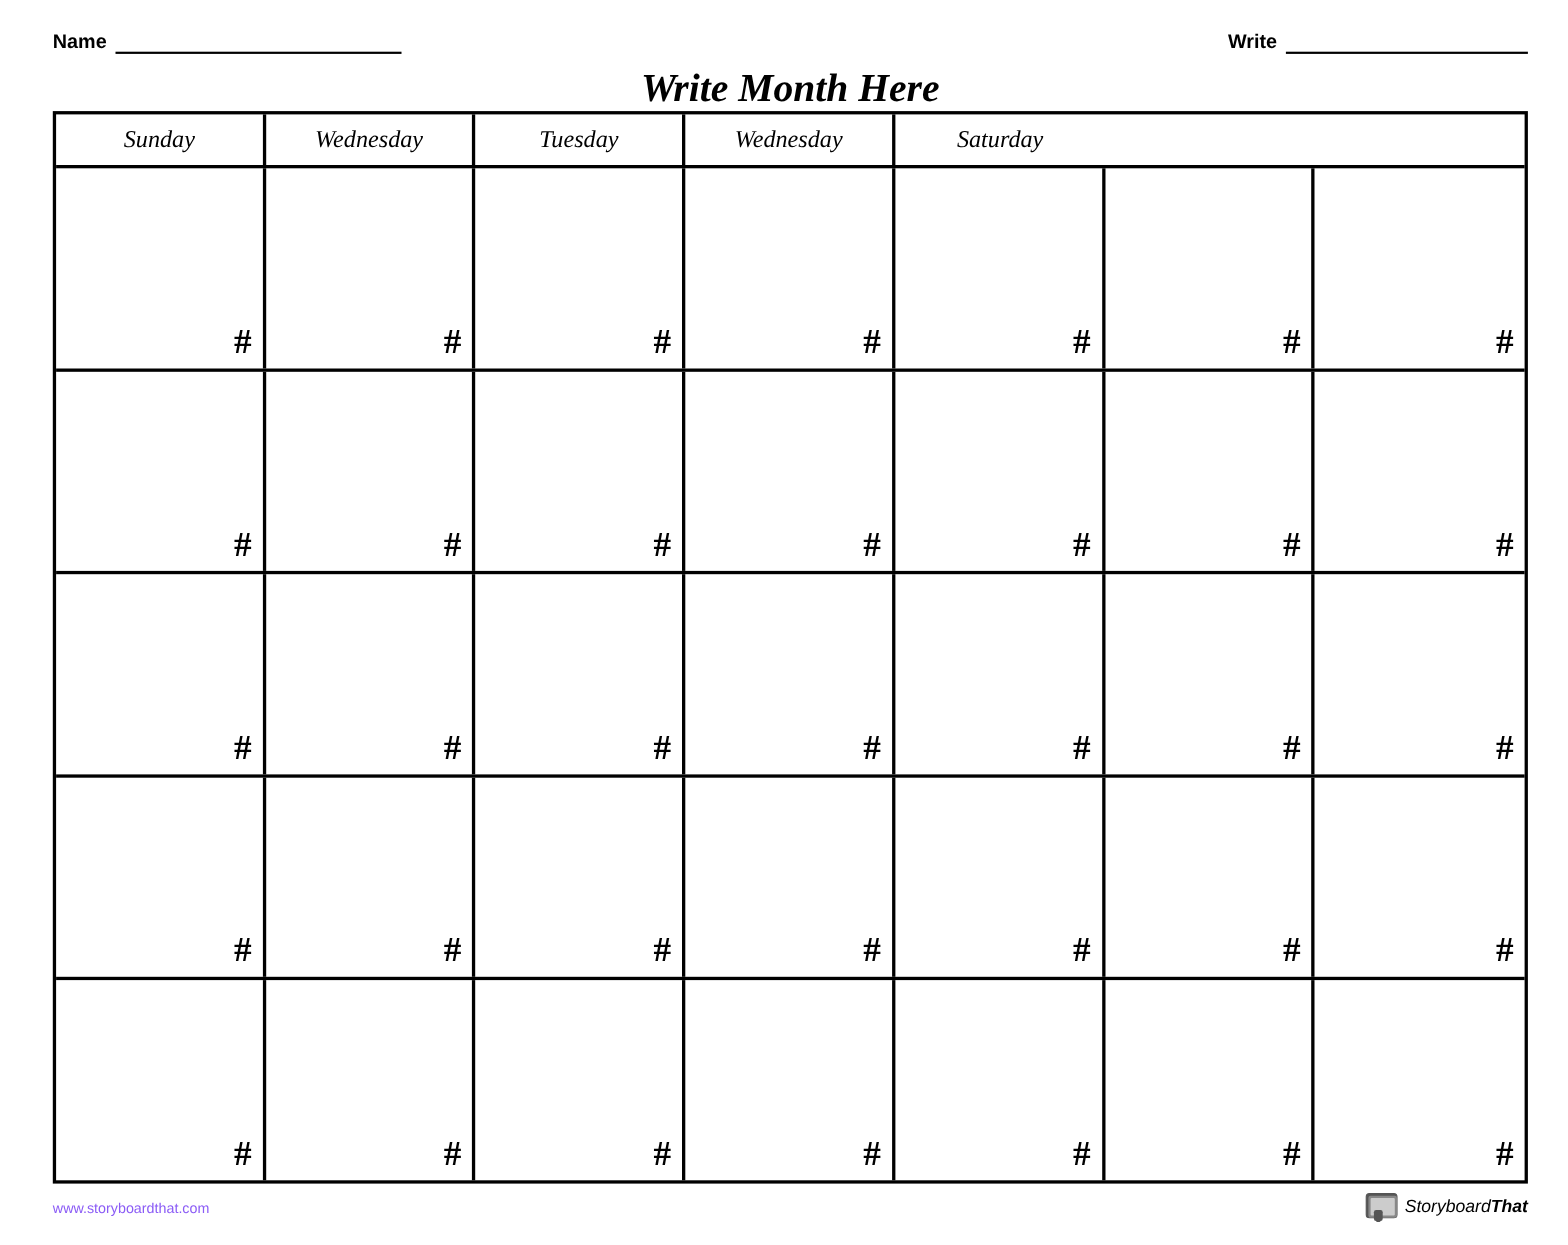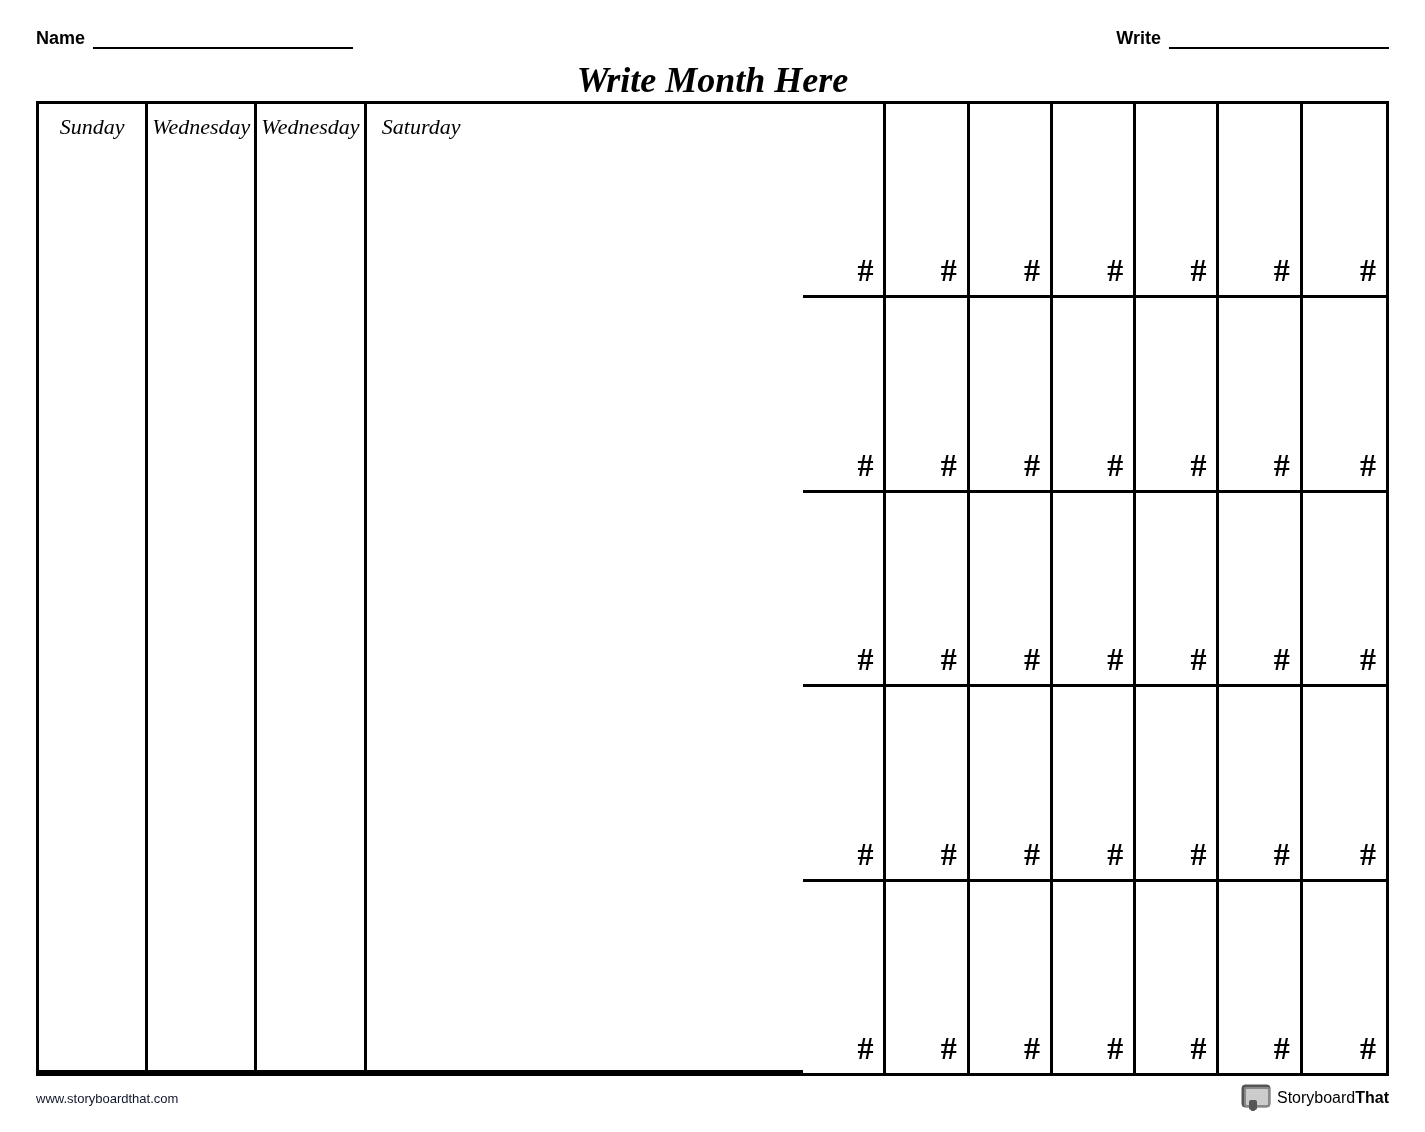--- a/index.html
+++ b/index.html
@@ -13,21 +13,21 @@
       height: 1132px;
       background: #ffffff;
       font-family: 'Times New Roman', Times, serif;
       overflow: hidden;
     }
 
     .page {
       width: 1425px;
       height: 1132px;
       background: #ffffff;
-      padding: 28px 36px 20px 36px;
+      padding: 28px 36px 20px 48px;
       display: flex;
       flex-direction: column;
     }
 
     .header-row {
       display: flex;
       justify-content: space-between;
       align-items: flex-end;
       margin-bottom: 10px;
     }
@@ -65,21 +65,21 @@
       font-size: 36px;
       font-style: italic;
       font-weight: bold;
       font-family: 'Times New Roman', Times, serif;
     }
 
     .calendar {
       flex: 1;
       border: 3px solid #000;
       display: flex;
-      flex-direction: row;
+      flex-direction: column;
     }
 
     .day-headers {
       display: grid;
       grid-template-columns: repeat(7, 1fr);
       border-bottom: 3px solid #000;
     }
 
     .day-header {
       text-align: center;
@@ -136,30 +136,31 @@
     .footer {
       display: flex;
       justify-content: space-between;
       align-items: center;
       margin-top: 8px;
     }
 
     .footer-url {
       font-size: 13px;
       font-family: Arial, sans-serif;
-      color: #0f172a;
+      color: #8b5cf6;
     }
 
     .footer-brand {
       display: flex;
       align-items: center;
       gap: 0;
       font-size: 16px;
       font-family: Arial, sans-serif;
       font-weight: bold;
+      font-style: italic;
     }
 
     .brand-icon {
       width: 36px;
       height: 28px;
       position: relative;
       display: inline-flex;
     }
 
     .brand-icon svg {
@@ -190,20 +191,21 @@
       <span class="header-field-line-date"></span>
     </div>
   </div>
 
   <div class="title">Write Month Here</div>
 
   <div class="calendar">
     <div class="day-headers">
     <div class="day-header">Sunday</div>
         <div class="day-header">Wednesday</div>
+        <div class="day-header">Tuesday</div>
         <div class="day-header">Wednesday</div>
         <div class="day-header">Saturday</div>
       </div>
 
     <div class="calendar-body">
     <div class="calendar-row">
           <div class="calendar-cell">
             <span class="date-number">#</span>
           </div>
           <div class="calendar-cell">

